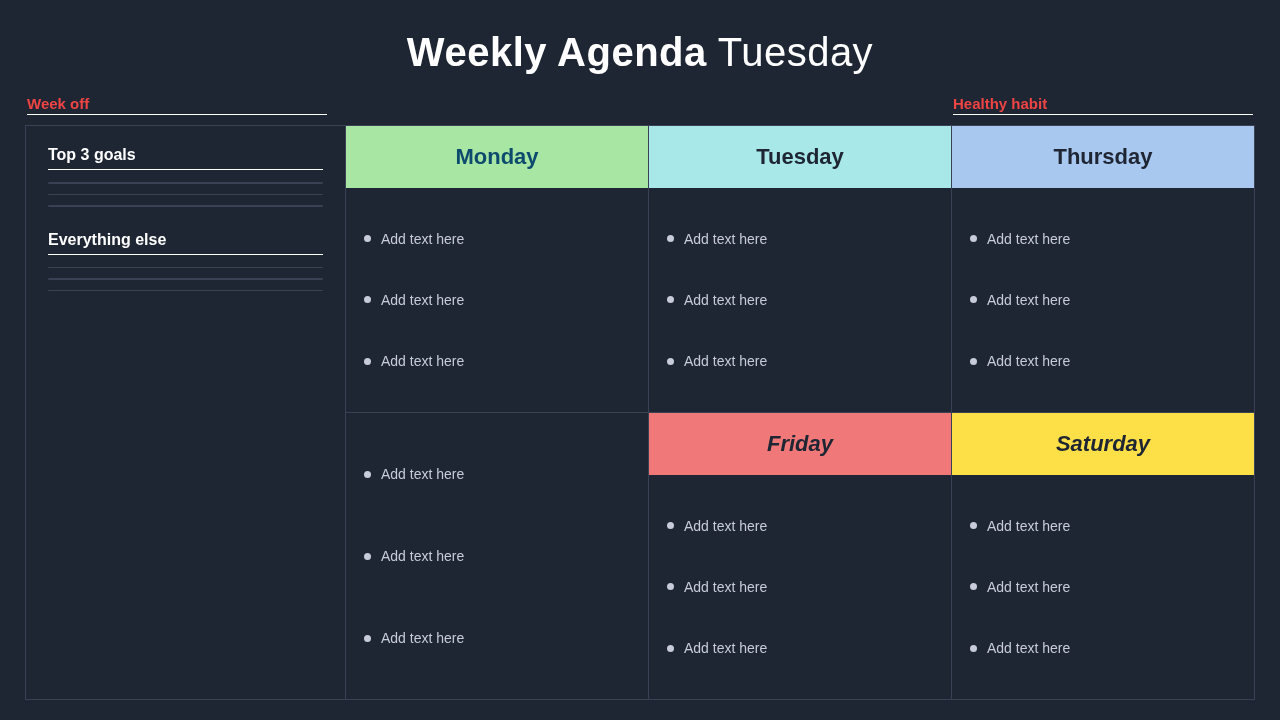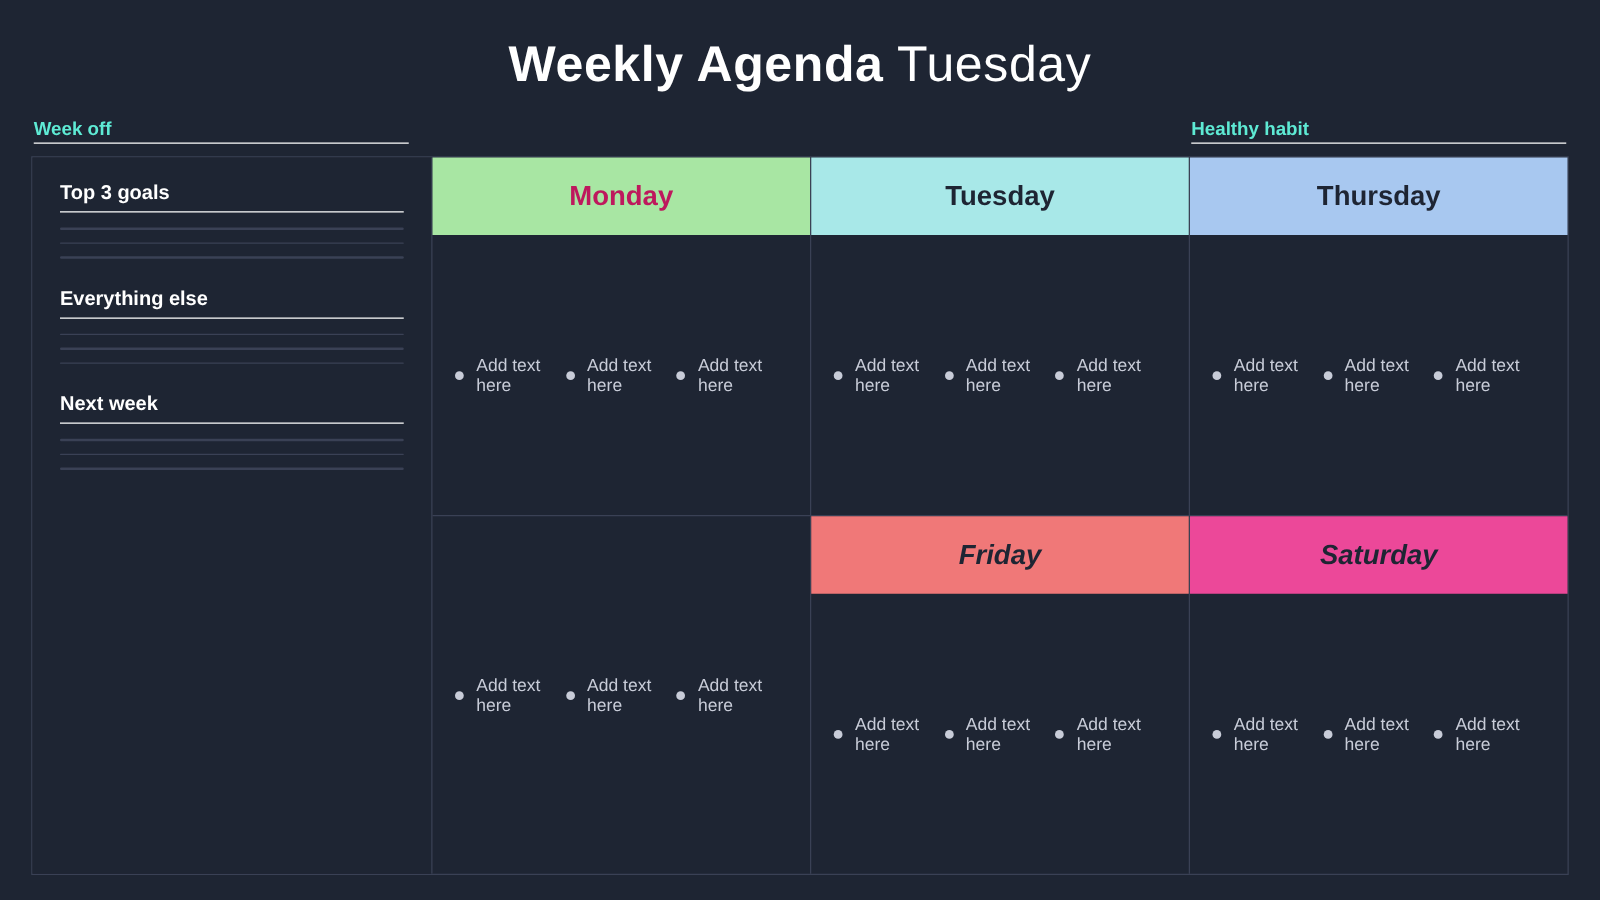--- a/index.html
+++ b/index.html
@@ -36,21 +36,21 @@
     .meta-row {
       display: flex;
       justify-content: space-between;
       margin-bottom: 10px;
       padding: 0 2px;
     }
 
     .meta-label {
       font-size: 15px;
       font-weight: 700;
-      color: #5eead4;
+      color: #ef4444;
       border-bottom: 1.5px solid #ffffff;
       padding-bottom: 2px;
       width: 300px;
     }
 
     .meta-label.right {
       text-align: left;
       padding-left: 0;
     }
 
@@ -121,32 +121,32 @@
       border-right: none;
     }
 
     .day-header {
       padding: 18px 10px;
       text-align: center;
       font-size: 22px;
       font-weight: 700;
     }
 
-    .day-header.monday { background-color: #a8e6a3; color: #be185d; }
+    .day-header.monday { background-color: #a8e6a3; color: #0c4a6e; }
     .day-header.tuesday { background-color: #a8e8e8; color: #1e2533; }
     .day-header.wednesday { background-color: #a8c8f0; color: #1e2533; }
     .day-header.thursday { background-color: #c8a8f0; color: #1e2533; font-style: italic; }
     .day-header.friday { background-color: #f07878; color: #1e2533; font-style: italic; }
-    .day-header.saturday { background-color: #ec4899; color: #1e2533; font-style: italic; }
+    .day-header.saturday { background-color: #fde047; color: #1e2533; font-style: italic; }
 
     .day-content {
       flex: 1;
       padding: 20px 18px;
       display: flex;
-      flex-direction: row;
+      flex-direction: column;
       justify-content: space-around;
     }
 
     .bullet-item {
       display: flex;
       align-items: center;
       gap: 10px;
       font-size: 14px;
       color: #c8ccd8;
       padding: 4px 0;
@@ -182,142 +182,136 @@
         <div class="sidebar-line"></div>
         <div class="sidebar-line"></div>
         <div class="sidebar-line"></div>
       </div>
       <div class="sidebar-section">
         <div class="sidebar-section-title">Everything else</div>
         <div class="sidebar-line"></div>
         <div class="sidebar-line"></div>
         <div class="sidebar-line"></div>
       </div>
-      <div class="sidebar-section">
-        <div class="sidebar-section-title">Next week</div>
-        <div class="sidebar-line"></div>
-        <div class="sidebar-line"></div>
-        <div class="sidebar-line"></div>
+    </div>
+
+    <div class="days-area">
+
+      <div class="days-row">
+
+        <div class="day-col">
+          <div class="day-header monday">Monday</div>
+          <div class="day-content">
+            <div class="bullet-item">
+              <span class="bullet-dot"></span>
+              <span>Add text here</span>
+            </div>
+            <div class="bullet-item">
+              <span class="bullet-dot"></span>
+              <span>Add text here</span>
+            </div>
+            <div class="bullet-item">
+              <span class="bullet-dot"></span>
+              <span>Add text here</span>
+            </div>
+          </div>
+        </div>
+
+        <div class="day-col">
+          <div class="day-header tuesday">Tuesday</div>
+          <div class="day-content">
+            <div class="bullet-item">
+              <span class="bullet-dot"></span>
+              <span>Add text here</span>
+            </div>
+            <div class="bullet-item">
+              <span class="bullet-dot"></span>
+              <span>Add text here</span>
+            </div>
+            <div class="bullet-item">
+              <span class="bullet-dot"></span>
+              <span>Add text here</span>
+            </div>
+          </div>
+        </div>
+
+        <div class="day-col">
+          <div class="day-header wednesday">Thursday</div>
+          <div class="day-content">
+            <div class="bullet-item">
+              <span class="bullet-dot"></span>
+              <span>Add text here</span>
+            </div>
+            <div class="bullet-item">
+              <span class="bullet-dot"></span>
+              <span>Add text here</span>
+            </div>
+            <div class="bullet-item">
+              <span class="bullet-dot"></span>
+              <span>Add text here</span>
+            </div>
+          </div>
+        </div>
+
       </div>
+
+      <div class="days-row">
+
+        <div class="day-col">
+          <div class="day-content">
+            <div class="bullet-item">
+              <span class="bullet-dot"></span>
+              <span>Add text here</span>
+            </div>
+            <div class="bullet-item">
+              <span class="bullet-dot"></span>
+              <span>Add text here</span>
+            </div>
+            <div class="bullet-item">
+              <span class="bullet-dot"></span>
+              <span>Add text here</span>
+            </div>
+          </div>
+        </div>
+
+        <div class="day-col">
+          <div class="day-header friday">Friday</div>
+          <div class="day-content">
+            <div class="bullet-item">
+              <span class="bullet-dot"></span>
+              <span>Add text here</span>
+            </div>
+            <div class="bullet-item">
+              <span class="bullet-dot"></span>
+              <span>Add text here</span>
+            </div>
+            <div class="bullet-item">
+              <span class="bullet-dot"></span>
+              <span>Add text here</span>
+            </div>
+          </div>
+        </div>
+
+        <div class="day-col">
+          <div class="day-header saturday">Saturday</div>
+          <div class="day-content">
+            <div class="bullet-item">
+              <span class="bullet-dot"></span>
+              <span>Add text here</span>
+            </div>
+            <div class="bullet-item">
+              <span class="bullet-dot"></span>
+              <span>Add text here</span>
+            </div>
+            <div class="bullet-item">
+              <span class="bullet-dot"></span>
+              <span>Add text here</span>
+            </div>
+          </div>
+        </div>
+
+      </div>
+
     </div>
 
-    <div class="days-area">
-
-      <div class="days-row">
-
-        <div class="day-col">
-          <div class="day-header monday">Monday</div>
-          <div class="day-content">
-            <div class="bullet-item">
-              <span class="bullet-dot"></span>
-              <span>Add text here</span>
-            </div>
-            <div class="bullet-item">
-              <span class="bullet-dot"></span>
-              <span>Add text here</span>
-            </div>
-            <div class="bullet-item">
-              <span class="bullet-dot"></span>
-              <span>Add text here</span>
-            </div>
-          </div>
-        </div>
-
-        <div class="day-col">
-          <div class="day-header tuesday">Tuesday</div>
-          <div class="day-content">
-            <div class="bullet-item">
-              <span class="bullet-dot"></span>
-              <span>Add text here</span>
-            </div>
-            <div class="bullet-item">
-              <span class="bullet-dot"></span>
-              <span>Add text here</span>
-            </div>
-            <div class="bullet-item">
-              <span class="bullet-dot"></span>
-              <span>Add text here</span>
-            </div>
-          </div>
-        </div>
-
-        <div class="day-col">
-          <div class="day-header wednesday">Thursday</div>
-          <div class="day-content">
-            <div class="bullet-item">
-              <span class="bullet-dot"></span>
-              <span>Add text here</span>
-            </div>
-            <div class="bullet-item">
-              <span class="bullet-dot"></span>
-              <span>Add text here</span>
-            </div>
-            <div class="bullet-item">
-              <span class="bullet-dot"></span>
-              <span>Add text here</span>
-            </div>
-          </div>
-        </div>
-
-      </div>
-
-      <div class="days-row">
-
-        <div class="day-col">
-          <div class="day-content">
-            <div class="bullet-item">
-              <span class="bullet-dot"></span>
-              <span>Add text here</span>
-            </div>
-            <div class="bullet-item">
-              <span class="bullet-dot"></span>
-              <span>Add text here</span>
-            </div>
-            <div class="bullet-item">
-              <span class="bullet-dot"></span>
-              <span>Add text here</span>
-            </div>
-          </div>
-        </div>
-
-        <div class="day-col">
-          <div class="day-header friday">Friday</div>
-          <div class="day-content">
-            <div class="bullet-item">
-              <span class="bullet-dot"></span>
-              <span>Add text here</span>
-            </div>
-            <div class="bullet-item">
-              <span class="bullet-dot"></span>
-              <span>Add text here</span>
-            </div>
-            <div class="bullet-item">
-              <span class="bullet-dot"></span>
-              <span>Add text here</span>
-            </div>
-          </div>
-        </div>
-
-        <div class="day-col">
-          <div class="day-header saturday">Saturday</div>
-          <div class="day-content">
-            <div class="bullet-item">
-              <span class="bullet-dot"></span>
-              <span>Add text here</span>
-            </div>
-            <div class="bullet-item">
-              <span class="bullet-dot"></span>
-              <span>Add text here</span>
-            </div>
-            <div class="bullet-item">
-              <span class="bullet-dot"></span>
-              <span>Add text here</span>
-            </div>
-          </div>
-        </div>
-
-      </div>
-
-    </div>
-
   </div>
 
 </div>
 
 </body></html>

